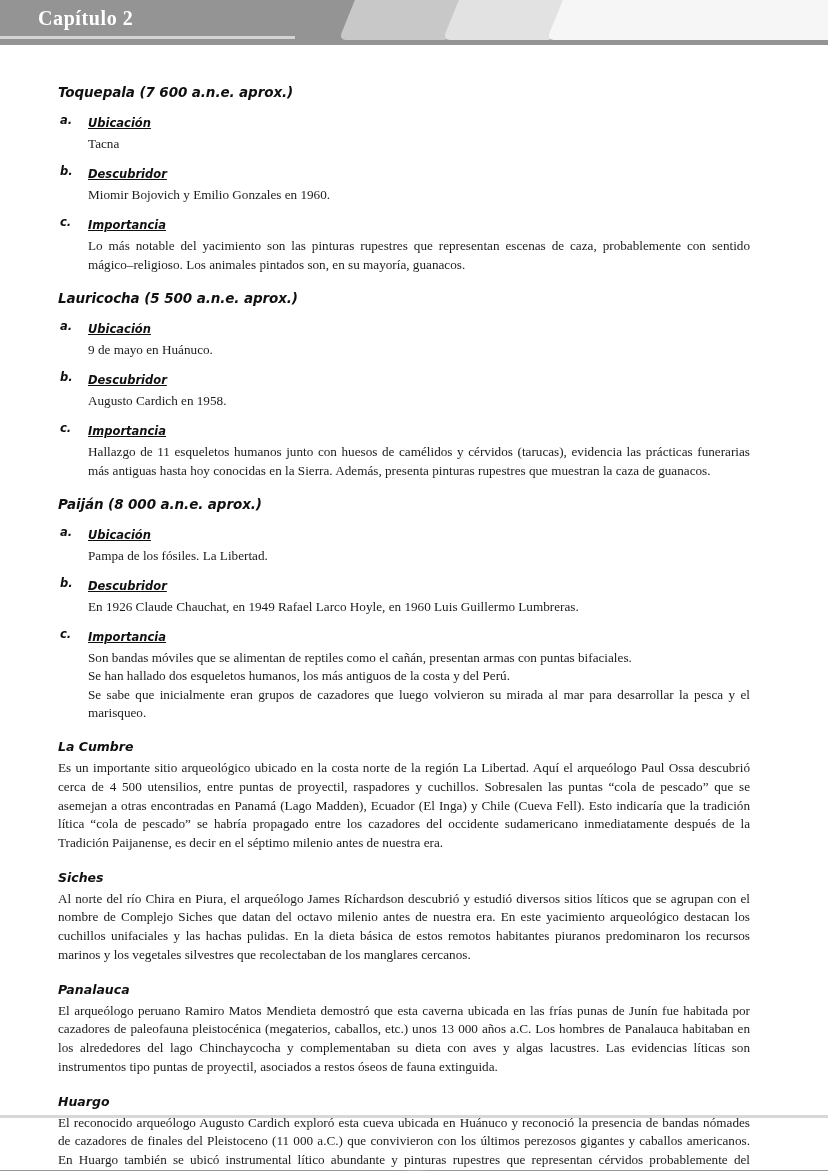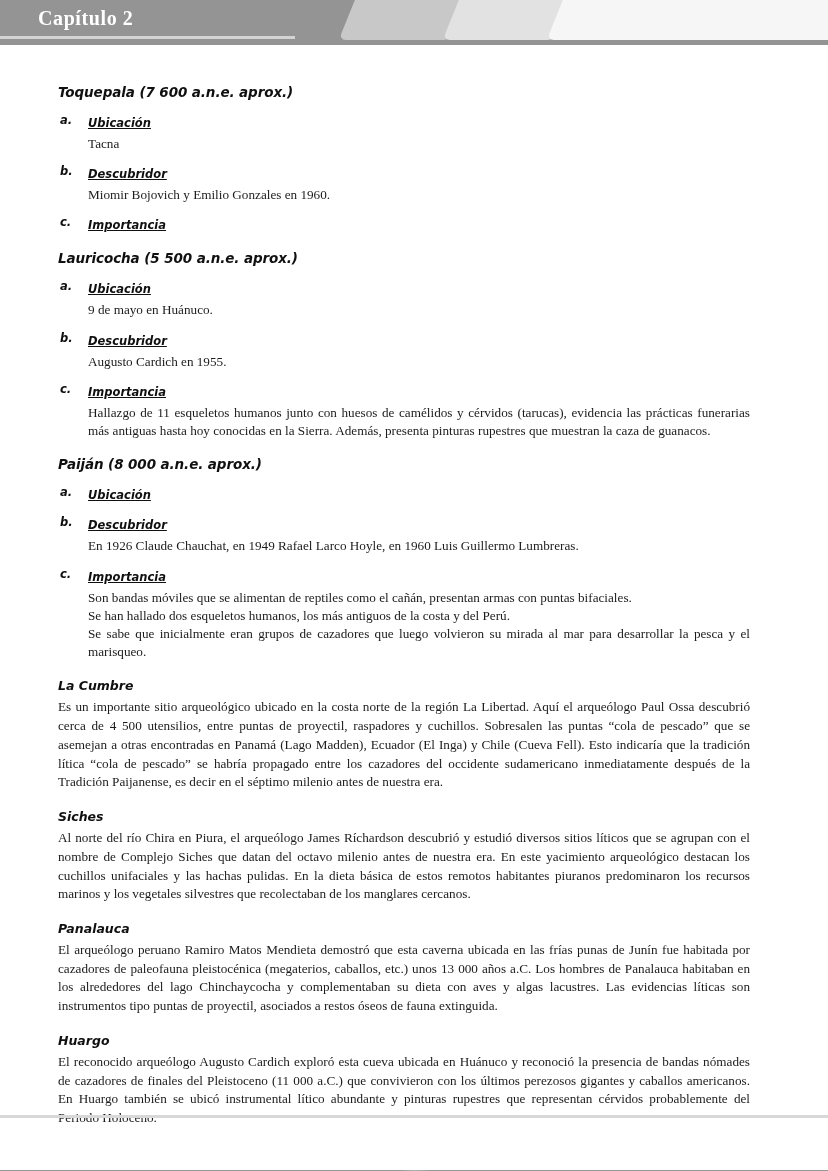--- a/index.html
+++ b/index.html
@@ -216,37 +216,41 @@
   <div class="content">
     <div id="sites-root">
         <div class="site-block">
           <div class="site-title">Toquepala (7 600 a.n.e. aprox.)</div>
           <div class="item"><span class="item-marker">a.</span><span class="item-label">Ubicación</span><div class="item-body">
               <span class="ln">Tacna</span>
             </div></div>
           <div class="item"><span class="item-marker">b.</span><span class="item-label">Descubridor</span><div class="item-body">
               <span class="ln">Miomir Bojovich y Emilio Gonzales en 1960.</span>
             </div></div>
-          <div class="item"><span class="item-marker">c.</span><span class="item-label">Importancia</span></div>
+          <div class="item"><span class="item-marker">c.</span><span class="item-label">Importancia</span><div class="item-body">
+              <span class="ln">Lo más notable del yacimiento son las pinturas rupestres que representan escenas de caza, probablemente con sentido mágico–religioso. Los animales pintados son, en su mayoría, guanacos.</span>
+            </div></div>
         </div>
         <div class="site-block">
           <div class="site-title">Lauricocha (5 500 a.n.e. aprox.)</div>
           <div class="item"><span class="item-marker">a.</span><span class="item-label">Ubicación</span><div class="item-body">
               <span class="ln">9 de mayo en Huánuco.</span>
             </div></div>
           <div class="item"><span class="item-marker">b.</span><span class="item-label">Descubridor</span><div class="item-body">
-              <span class="ln">Augusto Cardich en 1955.</span>
+              <span class="ln">Augusto Cardich en 1958.</span>
             </div></div>
           <div class="item"><span class="item-marker">c.</span><span class="item-label">Importancia</span><div class="item-body">
               <span class="ln">Hallazgo de 11 esqueletos humanos junto con huesos de camélidos y cérvidos (tarucas), evidencia las prácticas funerarias más antiguas hasta hoy conocidas en la Sierra. Además, presenta pinturas rupestres que muestran la caza de guanacos.</span>
             </div></div>
         </div>
         <div class="site-block">
           <div class="site-title">Paiján (8 000 a.n.e. aprox.)</div>
-          <div class="item"><span class="item-marker">a.</span><span class="item-label">Ubicación</span></div>
+          <div class="item"><span class="item-marker">a.</span><span class="item-label">Ubicación</span><div class="item-body">
+              <span class="ln">Pampa de los fósiles. La Libertad.</span>
+            </div></div>
           <div class="item"><span class="item-marker">b.</span><span class="item-label">Descubridor</span><div class="item-body">
               <span class="ln">En 1926 Claude Chauchat, en 1949 Rafael Larco Hoyle, en 1960 Luis Guillermo Lumbreras.</span>
             </div></div>
           <div class="item"><span class="item-marker">c.</span><span class="item-label">Importancia</span><div class="item-body">
               <span class="ln">Son bandas móviles que se alimentan de reptiles como el cañán, presentan armas con puntas bifaciales.</span>
               <span class="ln">Se han hallado dos esqueletos humanos, los más antiguos de la costa y del Perú.</span>
               <span class="ln">Se sabe que inicialmente eran grupos de cazadores que luego volvieron su mirada al mar para desarrollar la pesca y el marisqueo.</span>
             </div></div>
         </div>
       </div>

